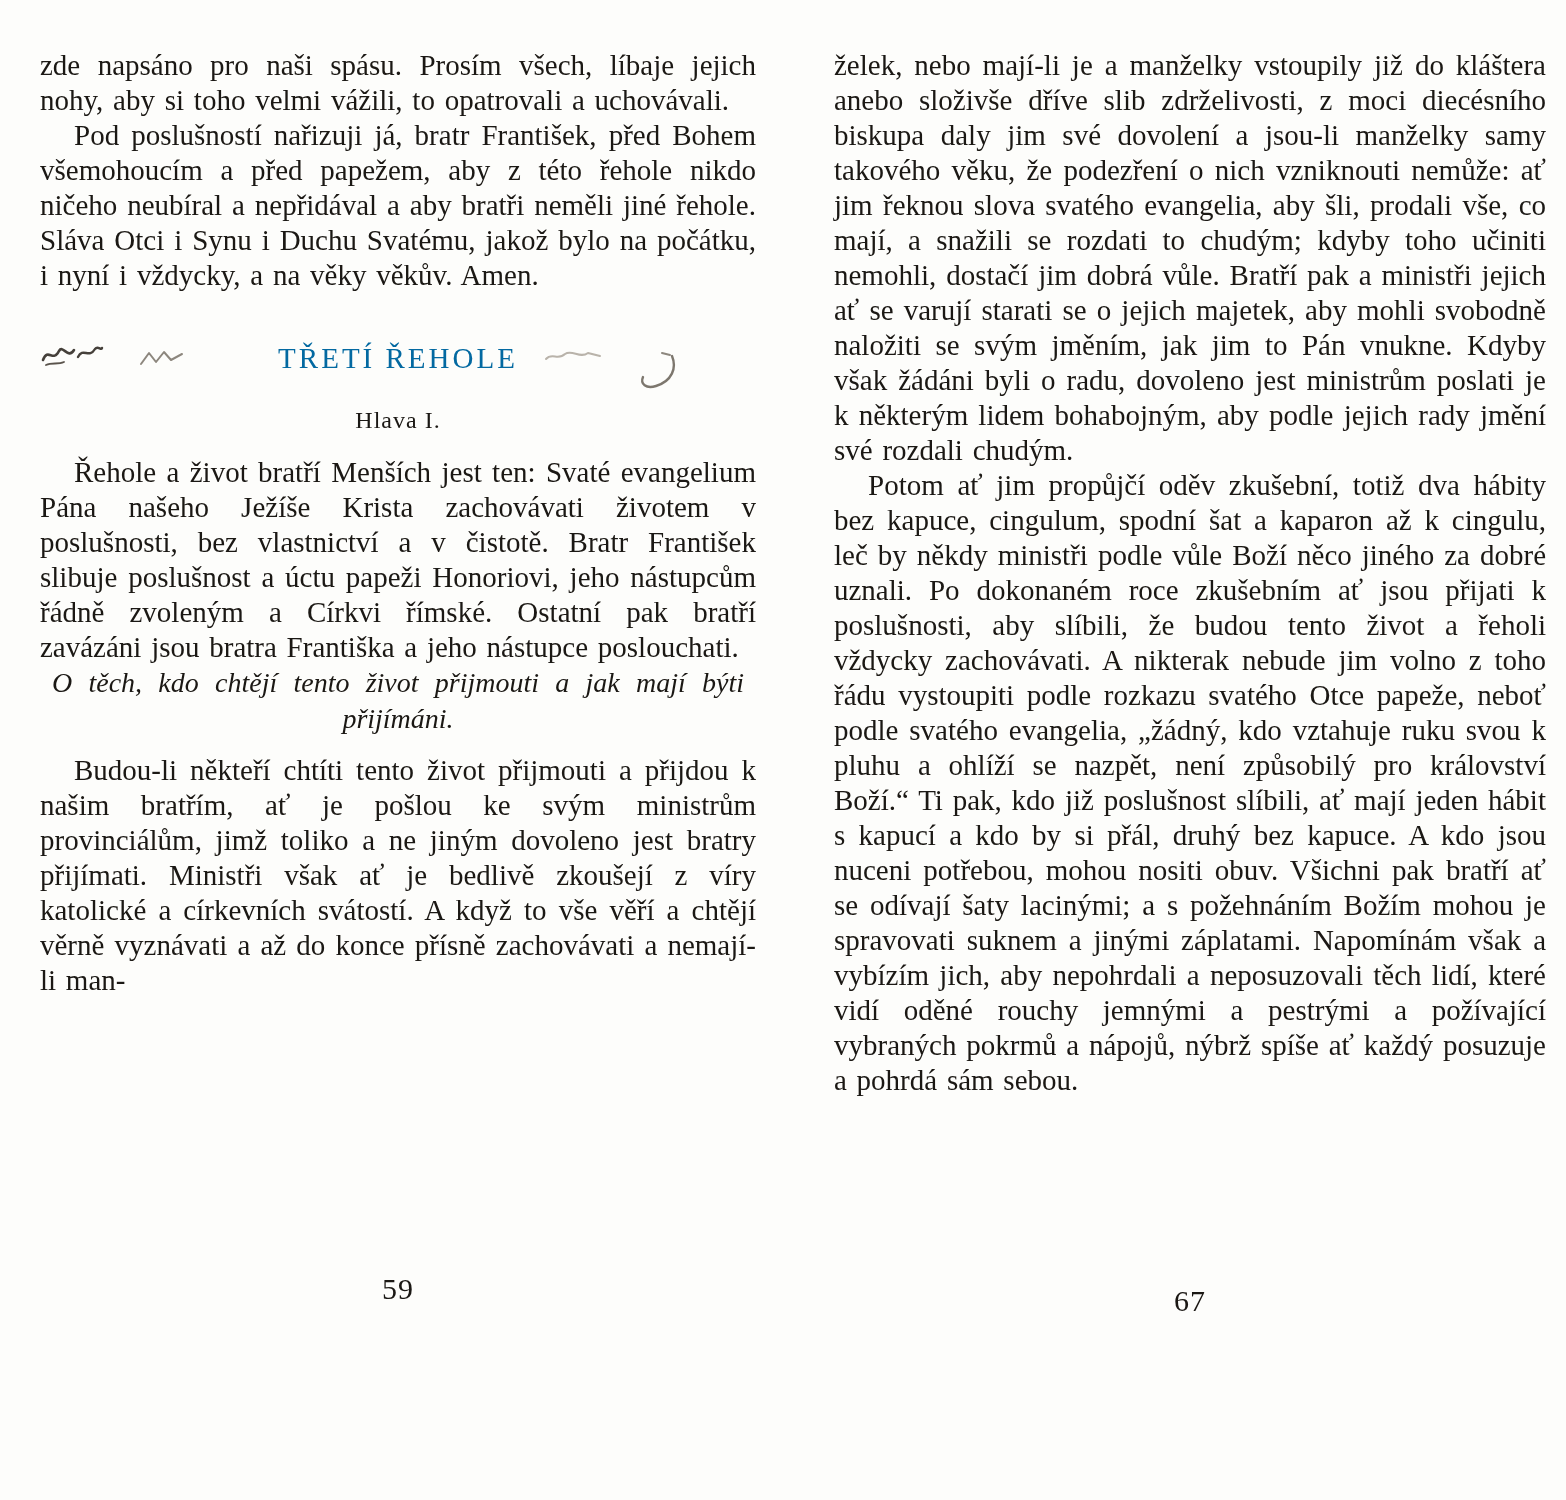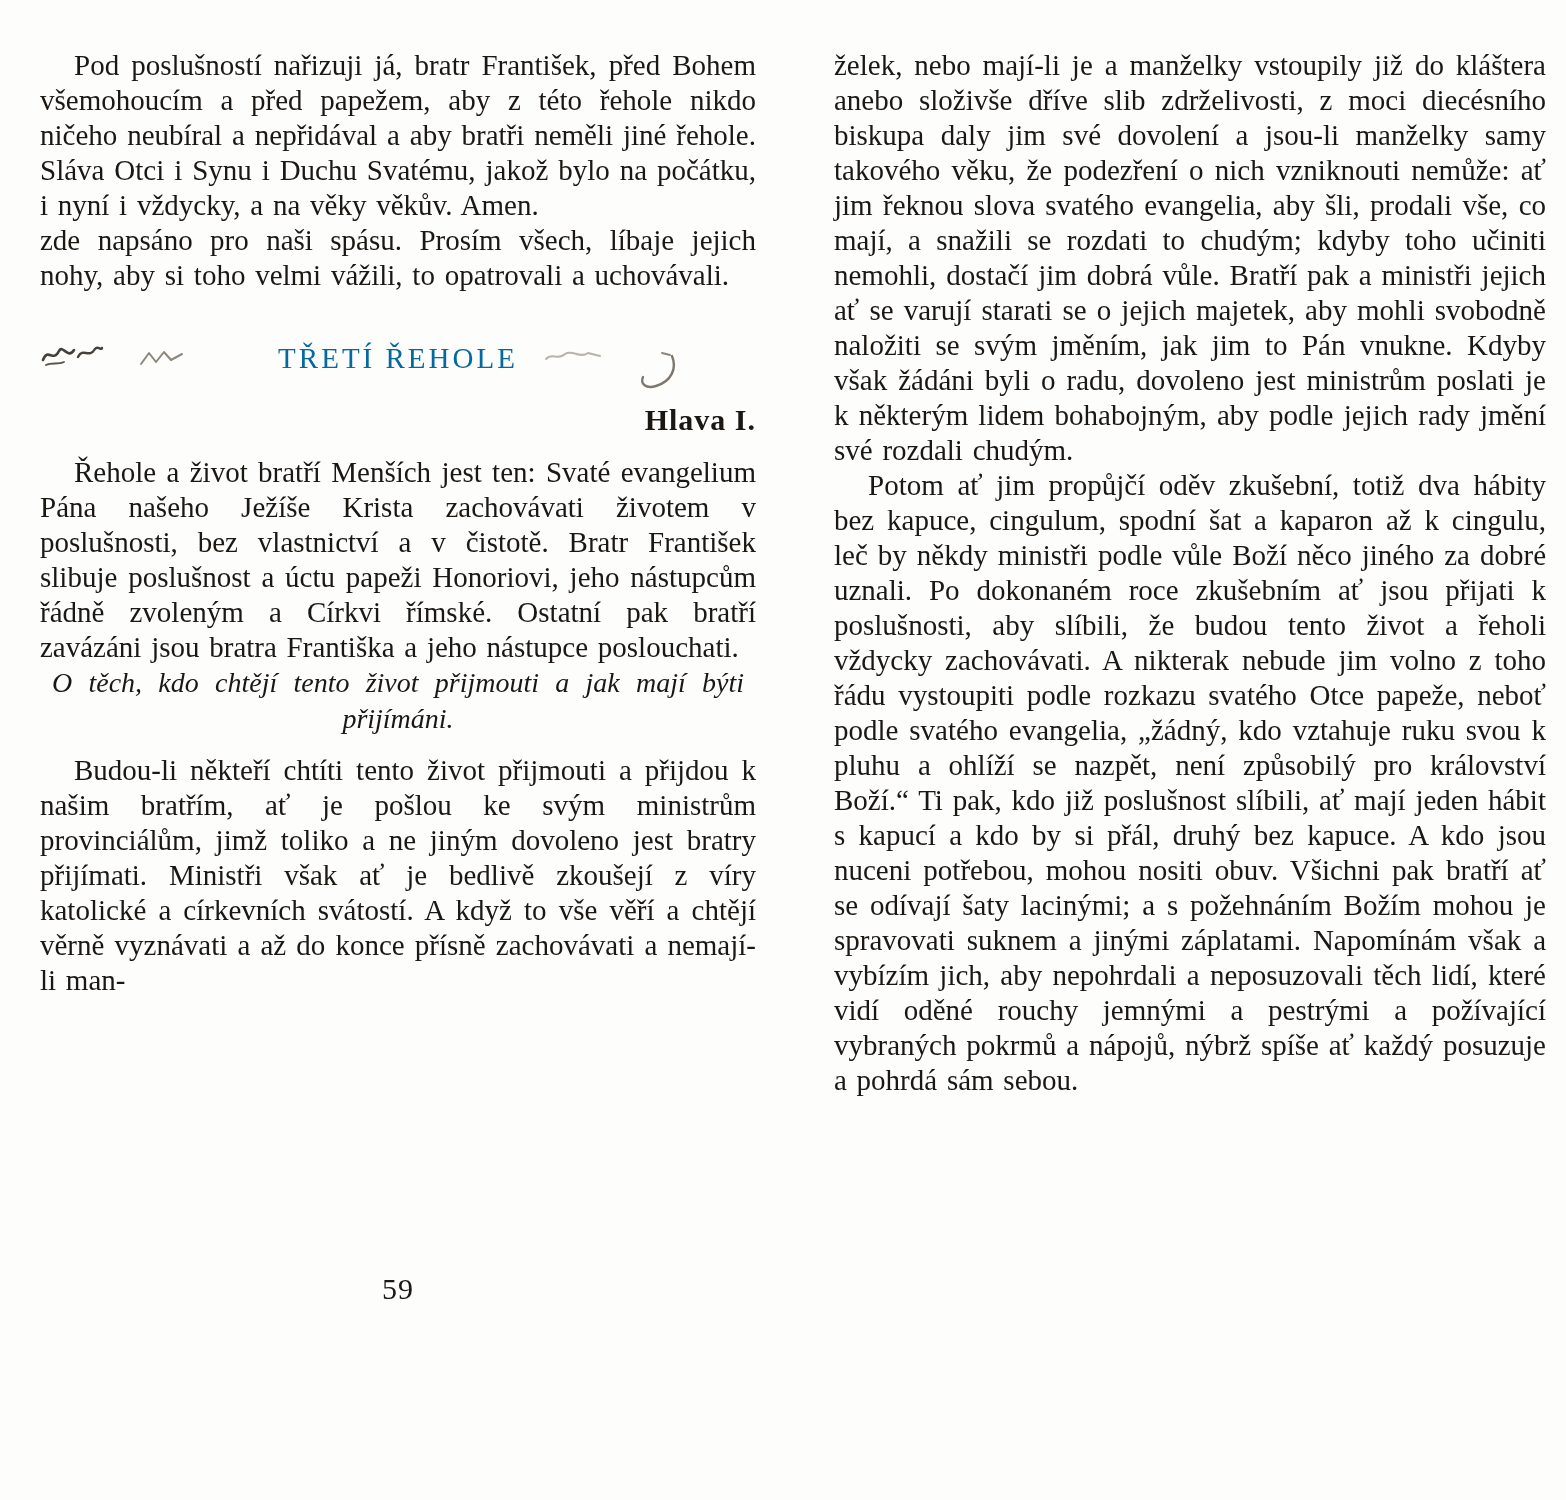--- a/index.html
+++ b/index.html
@@ -49,24 +49,24 @@
     margin: 0 0 22px;
     font-size: 28px;
     font-style: italic;
     line-height: 35px;
     text-align: justify;
     text-align-last: justify;
     word-spacing: 2px;
   }
   h2.chapter {
     margin: 22px 0 16px;
-    font-size: 30px;
-    font-weight: 700;
+    font-size: 24px;
+    font-weight: 400;
     letter-spacing: 1px;
-    text-align: right;
+    text-align: center;
     line-height: 38px;
   }
   .chapter-subtitle {
     margin: 0 12px 16px;
     font-size: 28px;
     font-style: italic;
     line-height: 36px;
     text-align: justify;
     text-align-last: center;
     word-spacing: 2px;
@@ -87,22 +87,22 @@
   .mark-b { left: 98px;  top: 10px; }
   .mark-c { left: 502px; top: 8px;  }
   .mark-d { left: 588px; top: 16px; }
 </style>
 </head>
 <body>
 
 <div>
 
   <section class="page page-left">
+    <p class="body noindent">zde napsáno pro naši spásu. Prosím všech, líbaje jejich nohy, aby si toho velmi vážili, to opatrovali a uchovávali.</p>
     <p class="body indent">Pod poslušností nařizuji já, bratr František, před Bohem všemohoucím a před papežem, aby z této řehole nikdo ničeho neubíral a nepřidával a aby bratři neměli jiné řehole. Sláva Otci i Synu i Duchu Svatému, jakož bylo na počátku, i nyní i vždycky, a na věky věkův. Amen.</p>
-    <p class="body noindent">zde napsáno pro naši spásu. Prosím všech, líbaje jejich nohy, aby si toho velmi vážili, to opatrovali a uchovávali.</p>
 
     <div class="heading-row">
       <svg class="mark mark-a" width="64" height="28" viewBox="0 0 64 28">
         <path d="M3,19 C8,6 13,22 19,10 C23,3 28,19 34,9" stroke="#45403a" stroke-width="2.6"></path>
         <path d="M38,16 C43,6 49,18 55,8 C58,4 61,10 62,7" stroke="#45403a" stroke-width="2.4"></path>
         <path d="M6,24 C12,21 18,24 24,21" stroke="#5a544c" stroke-width="1.8"></path>
       </svg>
       <svg class="mark mark-b" width="50" height="24" viewBox="0 0 50 24">
         <path d="M3,17 L11,6 L18,15 L26,5 L33,13 L44,7" stroke="#8d877e" stroke-width="2"></path>
       </svg>
@@ -123,15 +123,16 @@
     <p class="chapter-subtitle">O těch, kdo chtějí tento život přijmouti a jak mají býti přijímáni.</p>
     <p class="body indent">Budou-li někteří chtíti tento život přijmouti a přijdou k našim bratřím, ať je pošlou ke svým ministrům provinciálům, jimž toliko a ne jiným dovoleno jest bratry přijímati. Ministři však ať je bedlivě zkoušejí z víry katolické a církevních svátostí. A když to vše věří a chtějí věrně vyznávati a až do konce přísně zachovávati a nemají-li man-</p>
 
     <div class="page-number">59</div>
   </section>
 
   <section class="page page-right">
     <p class="body noindent">želek, nebo mají-li je a manželky vstoupily již do kláštera anebo složivše dříve slib zdrželivosti, z moci diecésního biskupa daly jim své dovolení a jsou-li manželky samy takového věku, že podezření o nich vzniknouti nemůže: ať jim řeknou slova svatého evangelia, aby šli, prodali vše, co mají, a snažili se rozdati to chudým; kdyby toho učiniti nemohli, dostačí jim dobrá vůle. Bratří pak a ministři jejich ať se varují starati se o jejich majetek, aby mohli svobodně naložiti se svým jměním, jak jim to Pán vnukne. Kdyby však žádáni byli o radu, dovoleno jest ministrům poslati je k některým lidem bohabojným, aby podle jejich rady jmění své rozdali chudým.</p>
     <p class="body indent">Potom ať jim propůjčí oděv zkušební, totiž dva hábity bez kapuce, cingulum, spodní šat a kaparon až k cingulu, leč by někdy ministři podle vůle Boží něco jiného za dobré uznali. Po dokonaném roce zkušebním ať jsou přijati k poslušnosti, aby slíbili, že budou tento život a řeholi vždycky zachovávati. A nikterak nebude jim volno z toho řádu vystoupiti podle rozkazu svatého Otce papeže, neboť podle svatého evangelia, „žádný, kdo vztahuje ruku svou k pluhu a ohlíží se nazpět, není způsobilý pro království Boží.“ Ti pak, kdo již poslušnost slíbili, ať mají jeden hábit s kapucí a kdo by si přál, druhý bez kapuce. A kdo jsou nuceni potřebou, mohou nositi obuv. Všichni pak bratří ať se odívají šaty lacinými; a s požehnáním Božím mohou je spravovati suknem a jinými záplatami. Napomínám však a vybízím jich, aby nepohrdali a neposuzovali těch lidí, které vidí oděné rouchy jemnými a pestrými a požívající vybraných pokrmů a nápojů, nýbrž spíše ať každý posuzuje a pohrdá sám sebou.</p>
 
+    <div class="page-number">67</div>
   </section>
 
 </div>
 
 </body></html>

